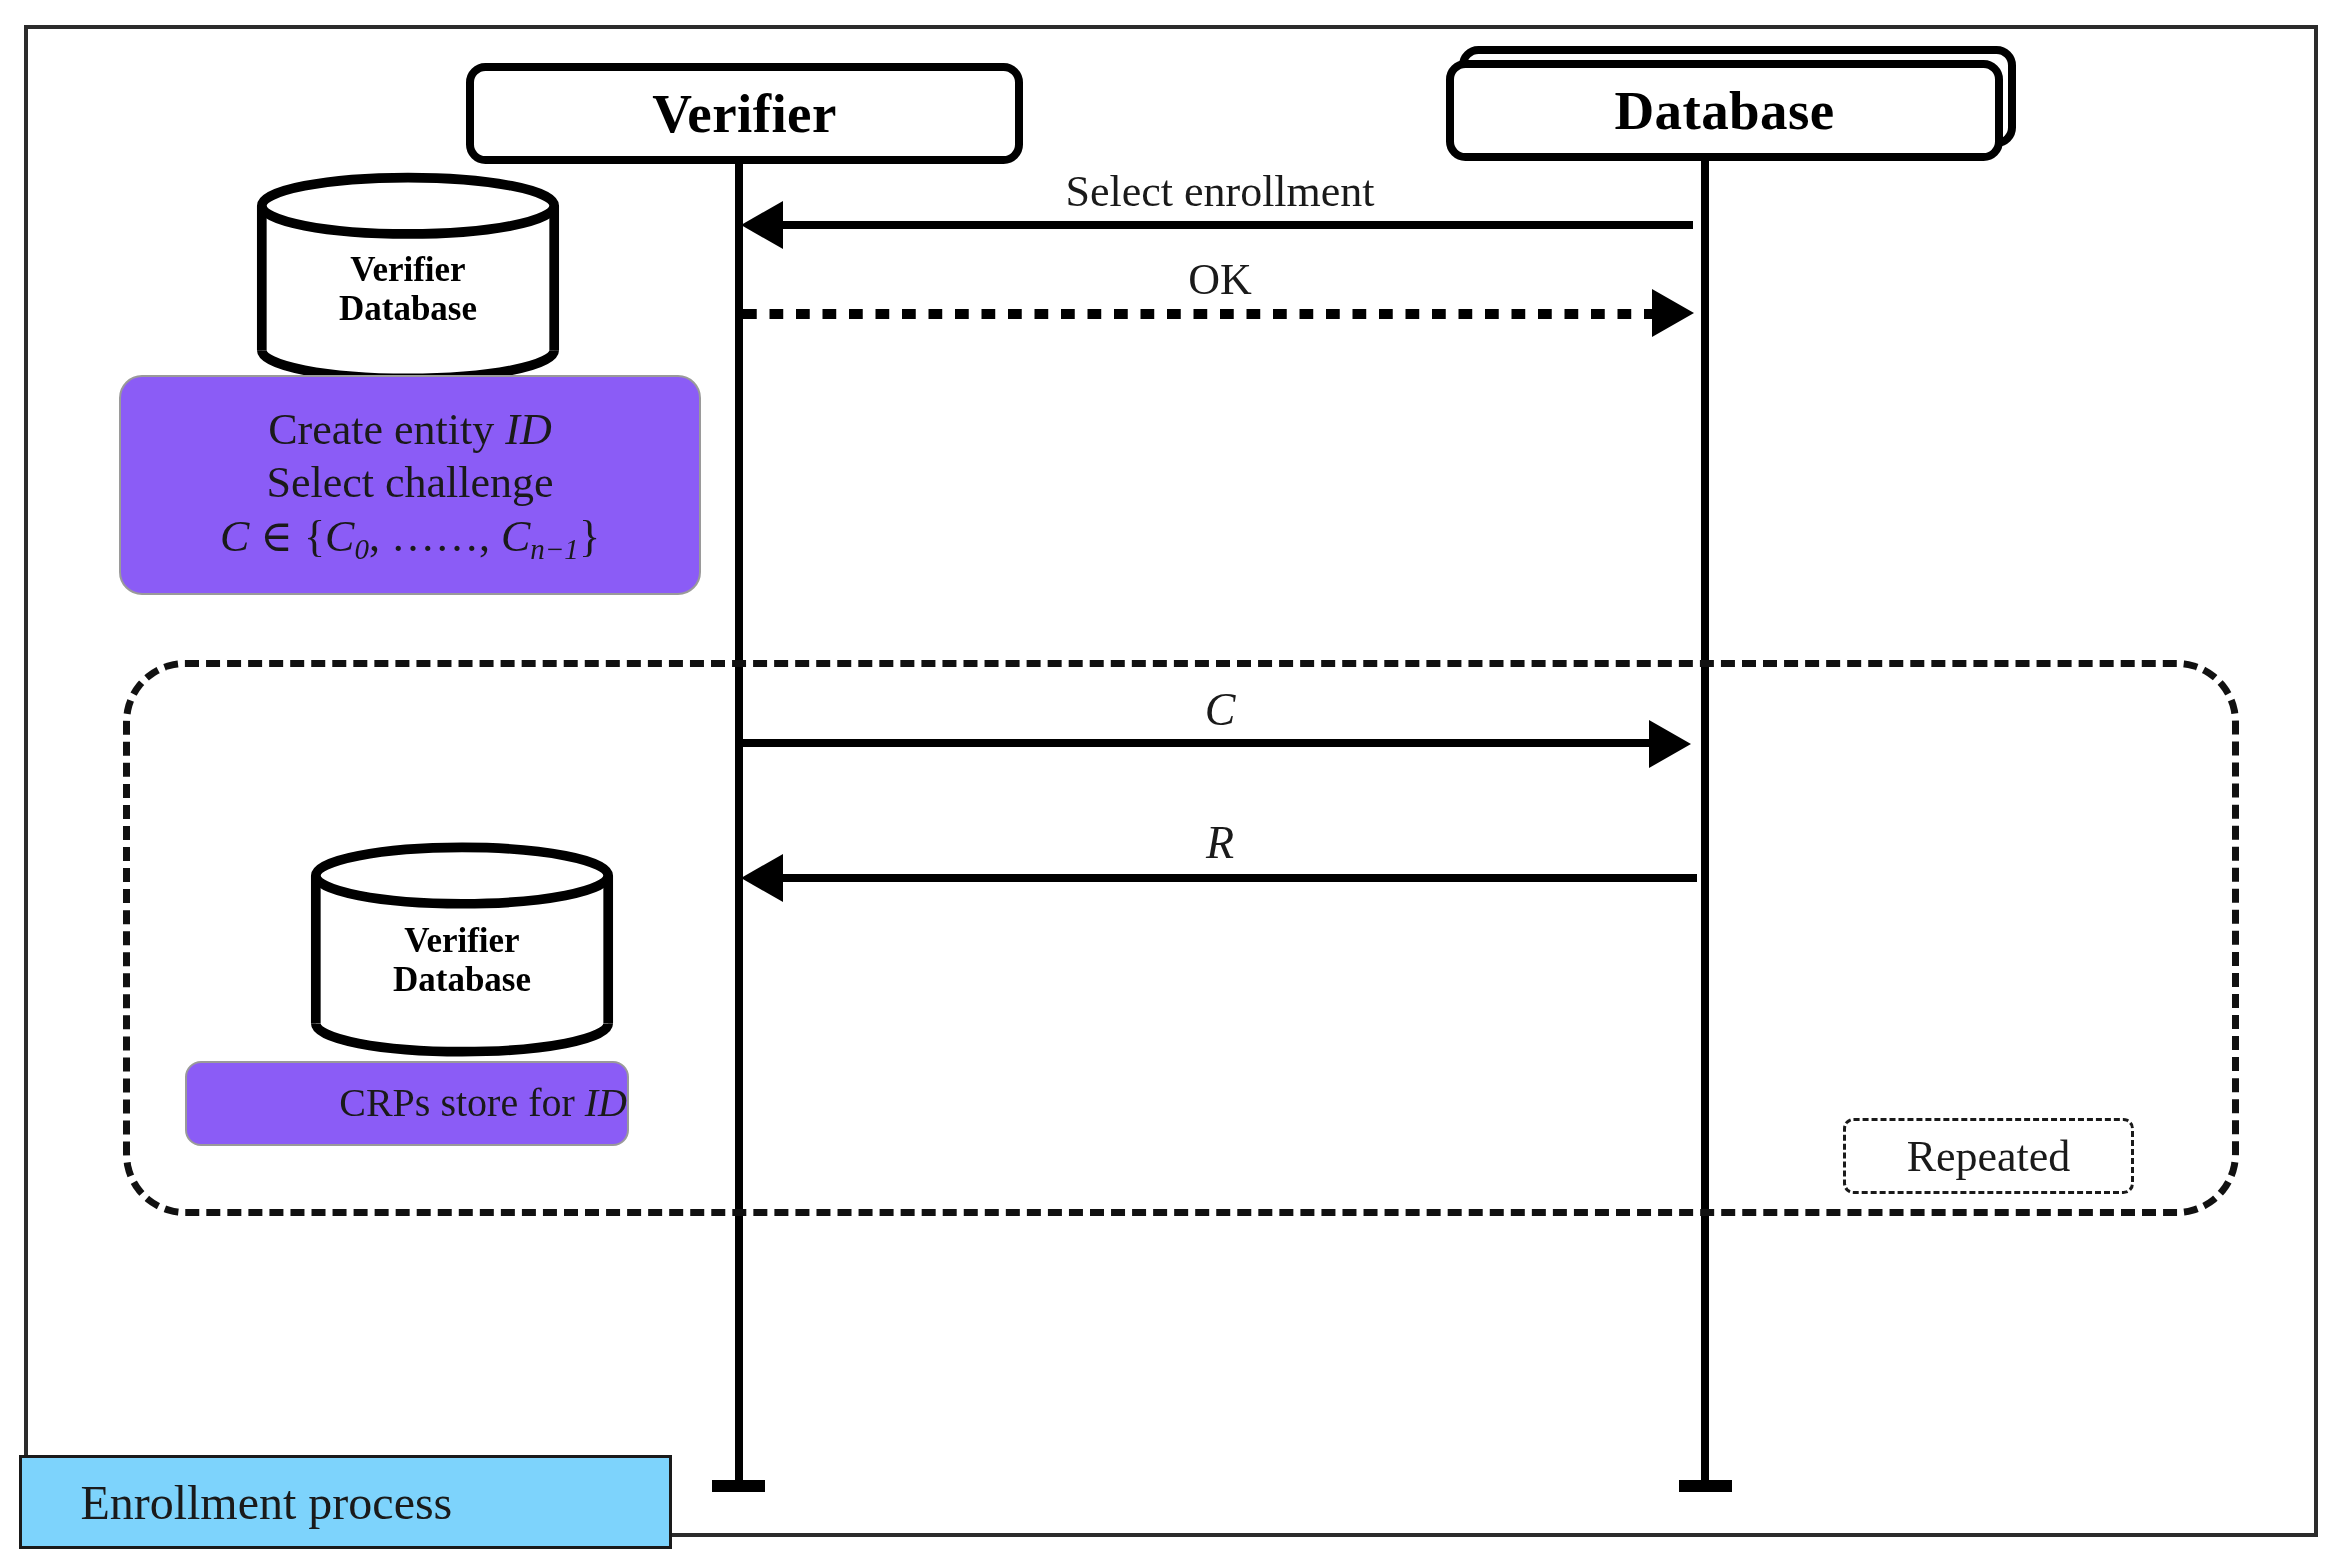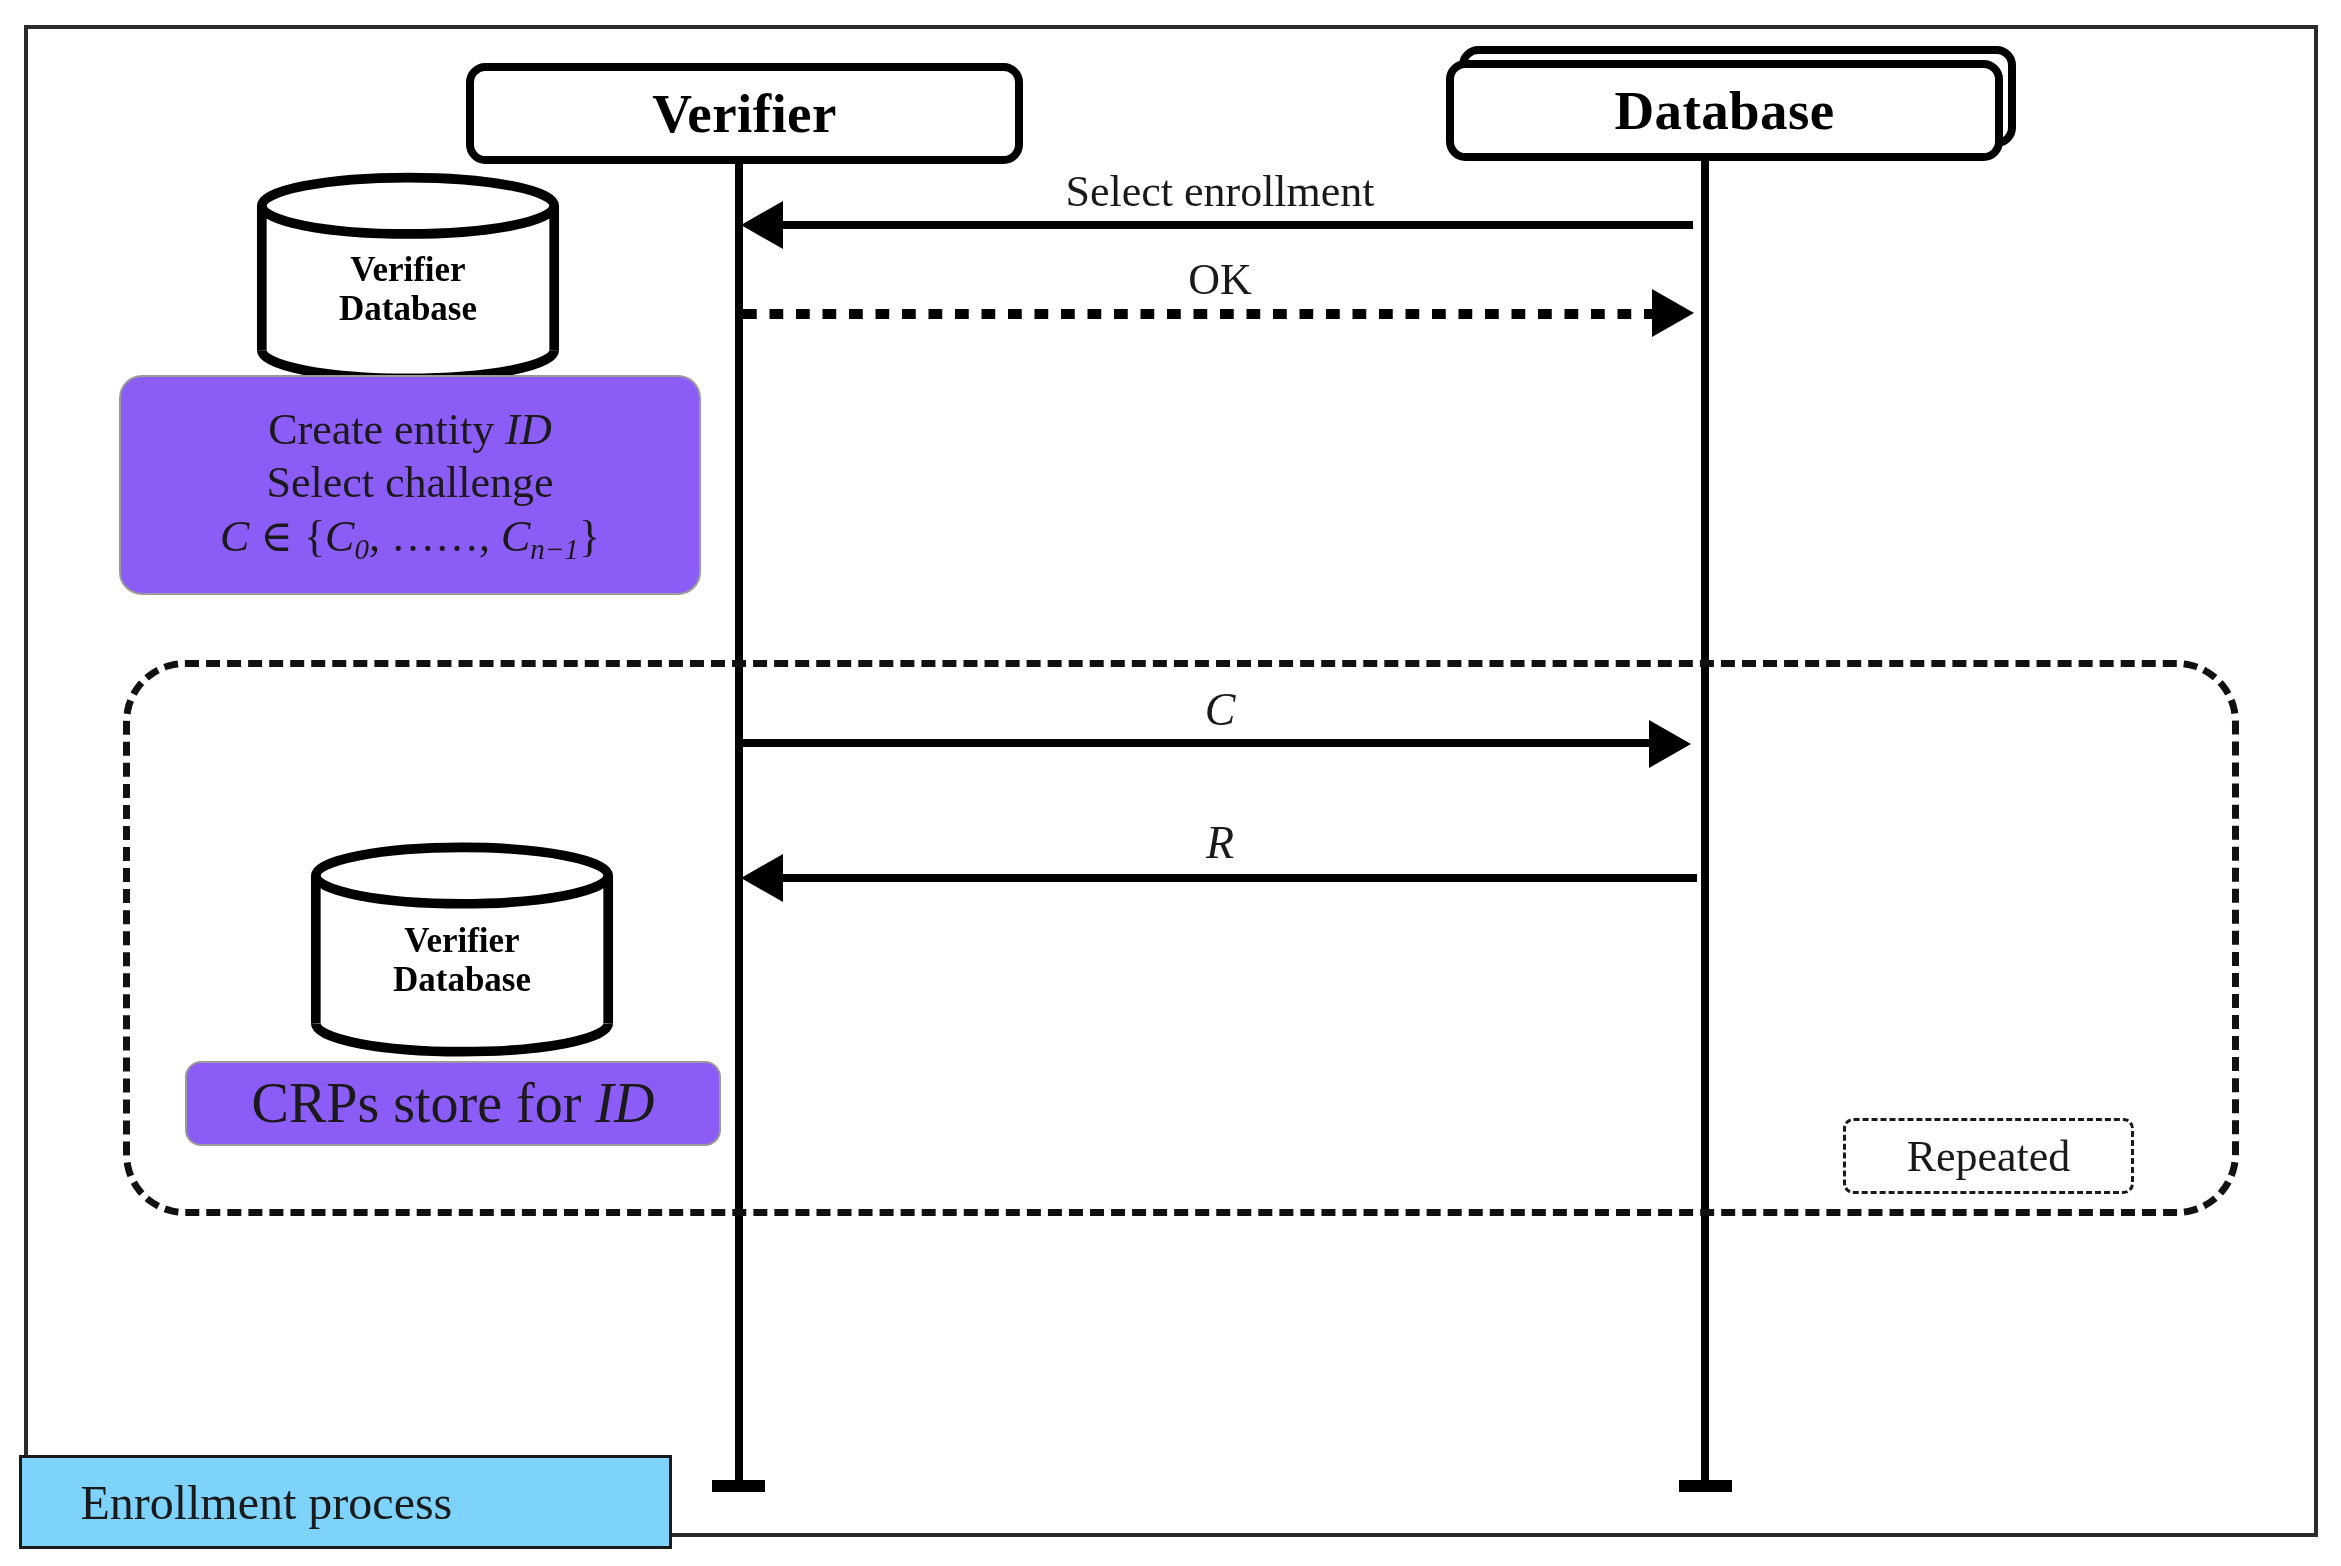--- a/index.html
+++ b/index.html
@@ -240,21 +240,21 @@
       <path d="M10,38 L10,206" fill="none" stroke="#000000" stroke-width="11"></path>
       <path d="M342,38 L342,206" fill="none" stroke="#000000" stroke-width="11"></path>
       <path d="M10,206 A166,32 0 0 0 342,206" fill="#ffffff" stroke="#000000" stroke-width="11"></path>
     </svg>
     <div class="db-label" style="left:0; top:79px; font-size:35px;">
       <div>Verifier</div>
       <div>Database</div>
     </div>
   </div>
 
-  <div class="note-box" style="left:185px; top:1061px; width:536px; height:85px; font-size:56px; border-radius:16px;">
+  <div class="note-box" style="left:185px; top:1061px; width:444px; height:85px; font-size:40px; border-radius:16px;align-items:flex-end;">
     <div class="note-line">
       <span>CRPs store for </span><span class="math">ID</span>
     </div>
   </div>
 
   <div id="repeated-tag" style="left:1843px; top:1118px; width:291px; height:76px; font-size:44px;">
     <span>Repeated</span>
   </div>
 
   <div id="process-caption" style="left:19.4px; top:1455px; width:653px; height:94px; font-size:48px;">

